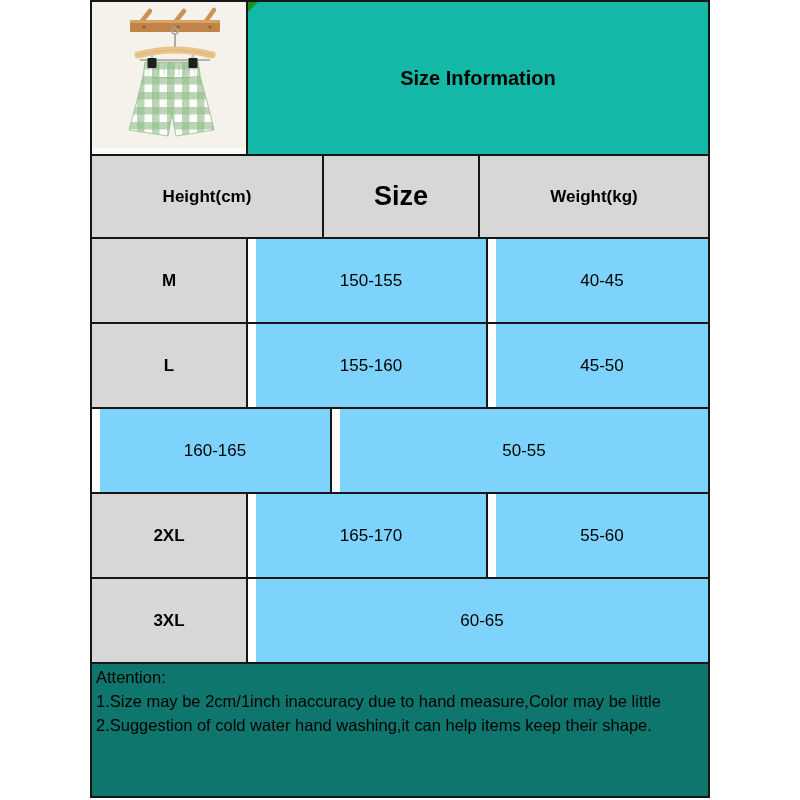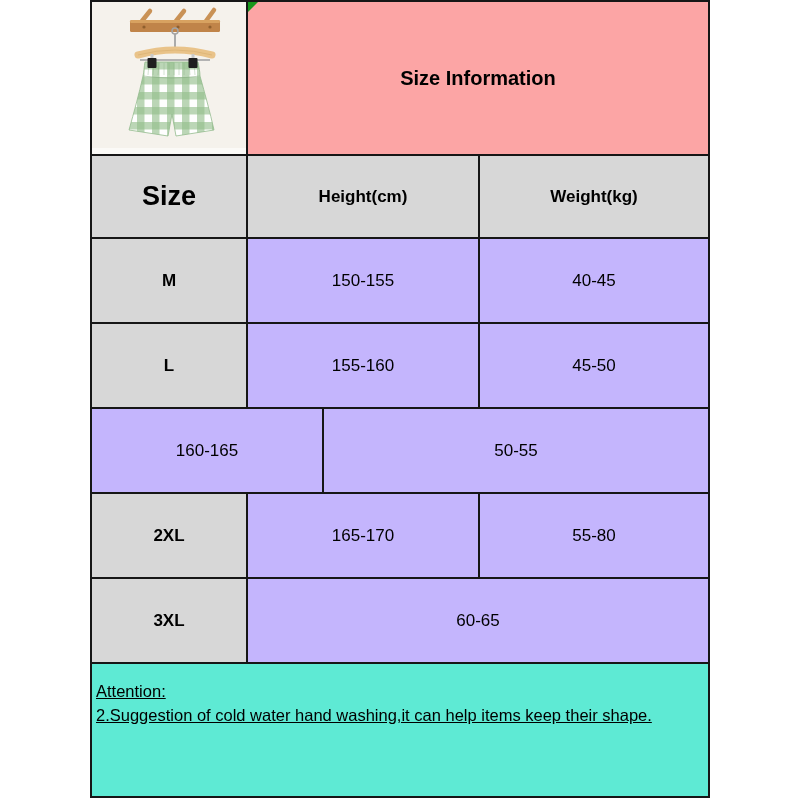--- a/index.html
+++ b/index.html
@@ -27,45 +27,44 @@
   .c {
     display: flex; align-items: center; justify-content: center;
     border-right: 2px solid #161616;
     height: 100%;
   }
   .c:last-child { border-right: none; }
   .c1 { width: 156px; }
   .c2 { width: 232px; }
   .c3 { flex: 1; text-align: right; }
   .gray  { background: #d7d7d7; }
-  .light { background: #c4b5fd; }
+  .light { background: #7dd3fc; margin-left: 8px; }
 
   .img-cell { width: 156px; background: #f5f2ec; overflow: hidden; padding: 0; }
   .img-cell svg { display: block; }
 
-  .title-cell { flex: 1; background: #fca5a5; position: relative; }
+  .title-cell { flex: 1; background: #14b8a6; position: relative; }
   .flag {
     position: absolute; top: 0; left: 0;
     width: 0; height: 0;
     border-top: 10px solid #17961b;
     border-right: 10px solid transparent;
   }
   .title-text { font-size: 20px; font-weight: 700; }
 
   .size-head  { font-size: 27px; font-weight: 700; }
   .col-head   { font-size: 17px; font-weight: 700; }
   .size-label { font-size: 17px; font-weight: 700; }
   .val        { font-size: 17px; font-weight: 400; }
 
   .r-note {
-    background: #5eead4;
-    padding: 15px 4px 0 4px;
+    background: #0f766e;
+    padding: 1px 4px 0 4px;
     font-size: 16.5px;
     line-height: 24px;
-    text-decoration: underline;
   }
   .note-line { white-space: nowrap; overflow: hidden; }
 </style>
 </head>
 <body>
 
 <div class="sheet">
 
   <div class="row r-top">
     <div class="c img-cell">
@@ -128,26 +127,26 @@
         </g>
       </svg>
     </div>
     <div class="c title-cell">
       <div class="flag"></div>
       <span class="title-text">Size Information</span>
     </div>
   </div>
 
   <div class="row r-head">
-    <div class="c c1 gray">
-      <span class="size-head">Size</span>
-    </div>
     <div class="c c2 gray">
       <span class="col-head">Height(cm)</span>
     </div>
+    <div class="c c1 gray">
+      <span class="size-head">Size</span>
+    </div>
     <div class="c c3 gray">
       <span class="col-head">Weight(kg)</span>
     </div>
   </div>
 
   <div class="row r-data">
     <div class="c c1 gray">
         <span class="size-label">M</span>
       </div>
     <div class="c c2 light">
@@ -177,30 +176,31 @@
       </div>
   </div>
   <div class="row r-data">
     <div class="c c1 gray">
         <span class="size-label">2XL</span>
       </div>
     <div class="c c2 light">
         <span class="val">165-170</span>
       </div>
     <div class="c c3 light">
-        <span class="val">55-80</span>
+        <span class="val">55-60</span>
       </div>
   </div>
   <div class="row r-data">
     <div class="c c1 gray">
         <span class="size-label">3XL</span>
       </div>
     <div class="c c3 light">
         <span class="val">60-65</span>
       </div>
   </div>
 
   <div class="row r-note">
     <div class="note-line">Attention:</div>
+    <div class="note-line">1.Size may be 2cm/1inch inaccuracy due to hand measure,Color may be little</div>
     <div class="note-line">2.Suggestion of cold water hand washing,it can help items keep their shape.</div>
   </div>
 
 </div>
 
 </body></html>

